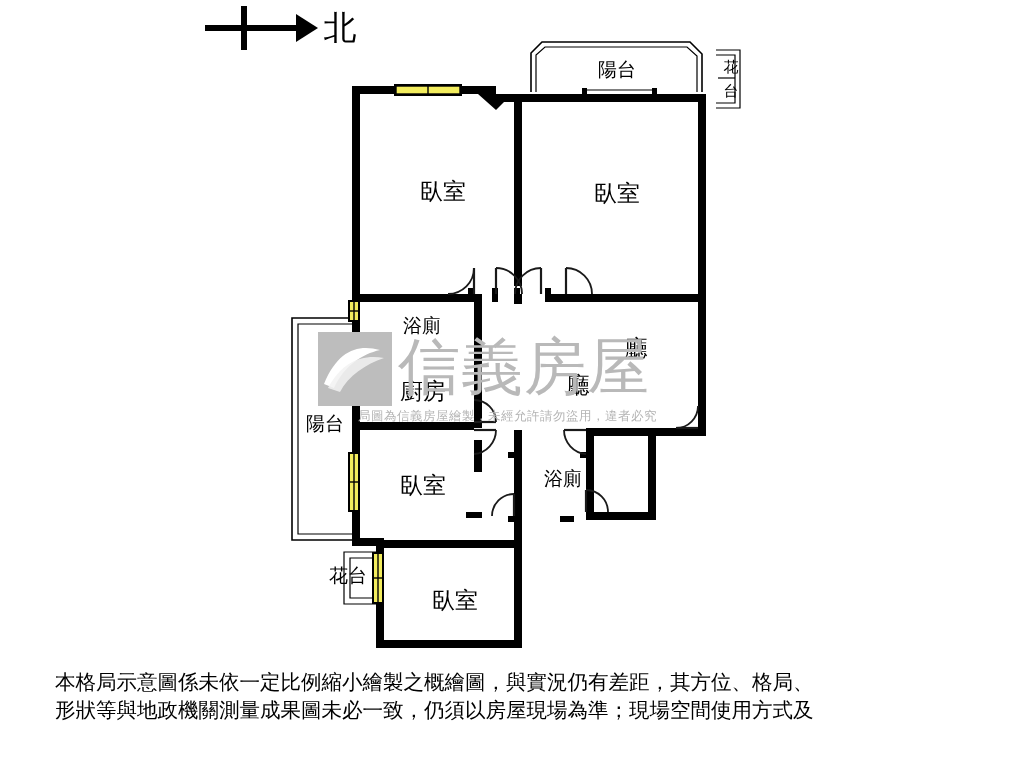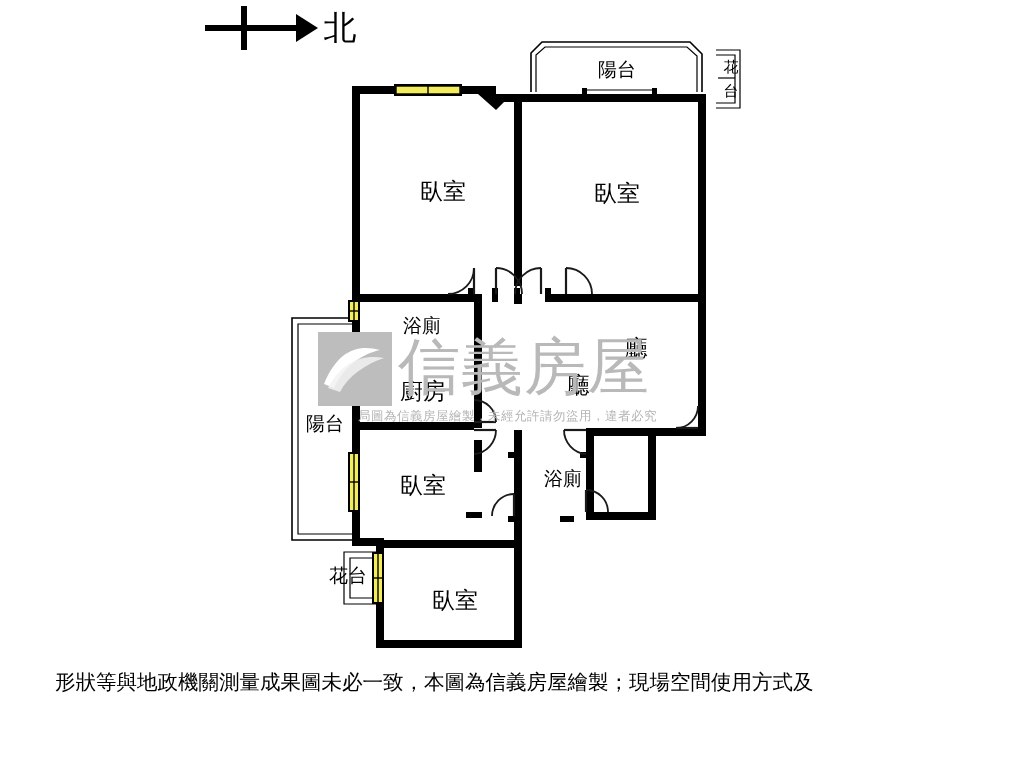--- a/index.html
+++ b/index.html
@@ -295,16 +295,17 @@
     <svg id="wm-logo" viewBox="0 0 74 74">
       <rect x="0" y="0" width="74" height="74" fill="#bdbdbd"></rect>
       <path d="M 6 52 C 20 18, 40 12, 62 18 C 44 22, 26 34, 16 56 Z" fill="#ffffff"></path>
       <path d="M 10 56 C 24 30, 44 22, 66 26 C 48 32, 30 44, 22 60 Z" fill="#f2f2f2" opacity="0.85"></path>
     </svg>
     <div id="wm-text">信義房屋</div>
     <div id="wm-small">局圖為信義房屋繪製，未經允許請勿盜用，違者必究</div>
   </div>
 
   <div id="disclaimer">
-    <div>形狀等與地政機關測量成果圖未必一致，本圖為信義房屋繪製；現場空間使用方式及</div>
+    <div>本格局示意圖係未依一定比例縮小繪製之概繪圖，與實況仍有差距，其方位、格局、</div>
+    <div>形狀等與地政機關測量成果圖未必一致，仍須以房屋現場為準；現場空間使用方式及</div>
   </div>
 
 </div>
 
 </body></html>

